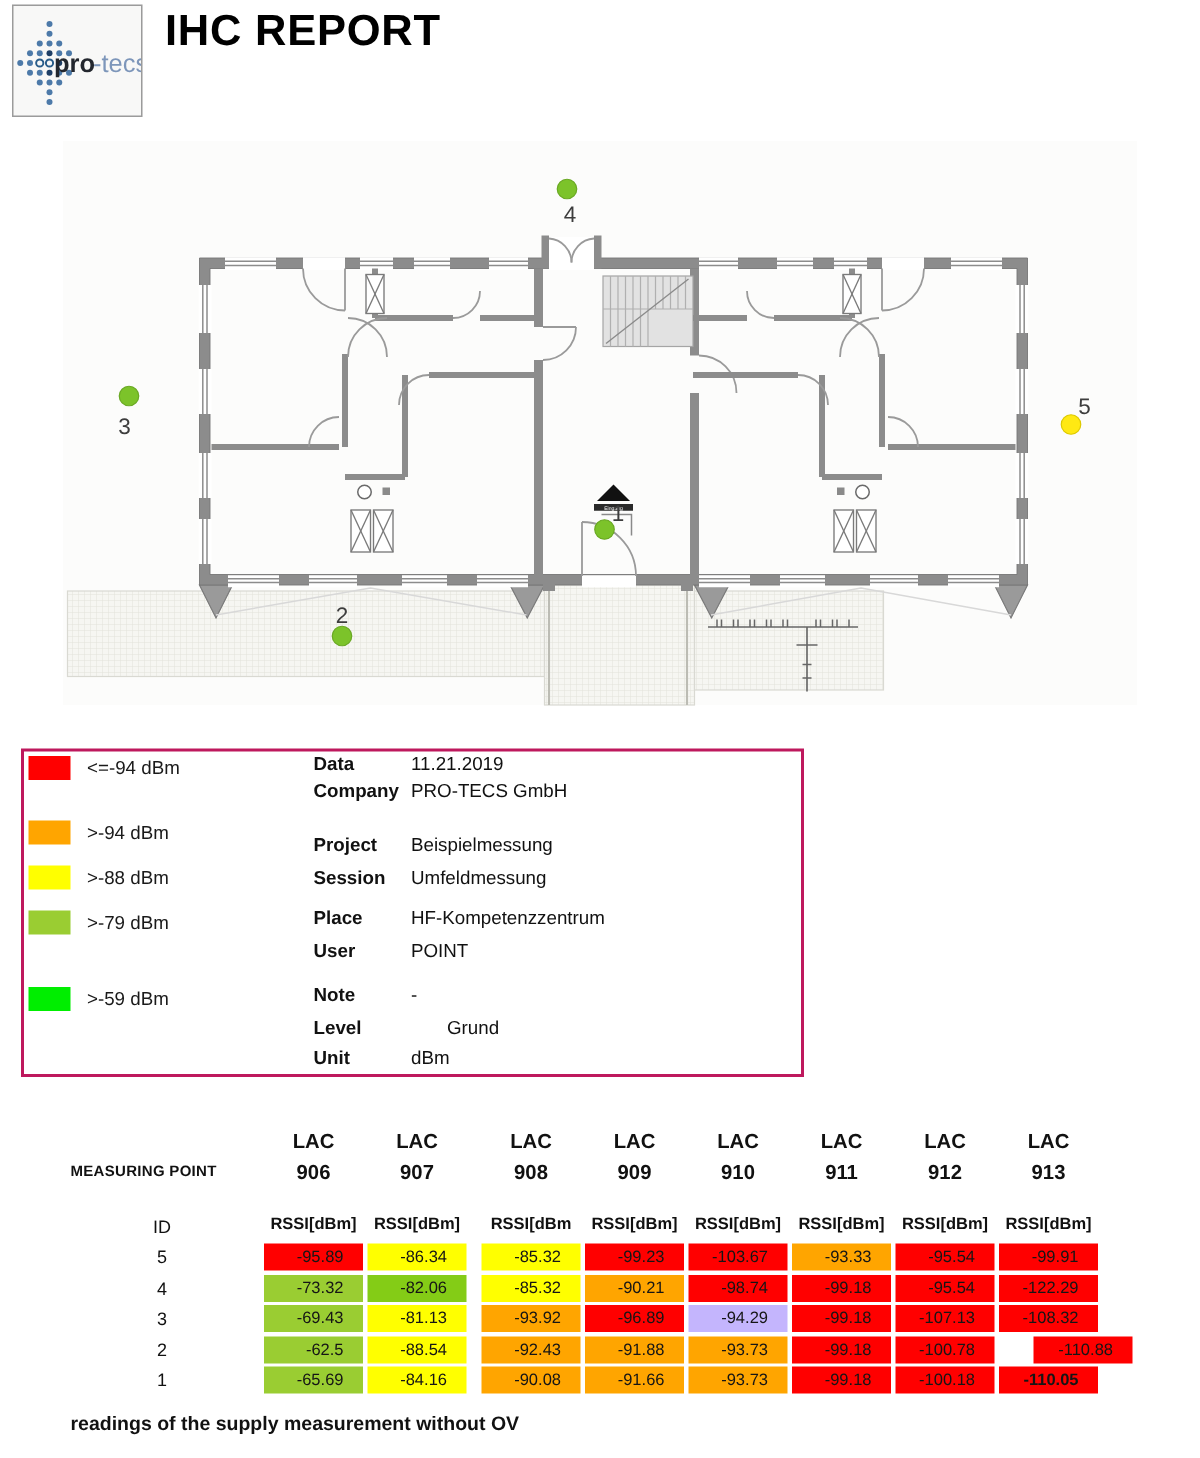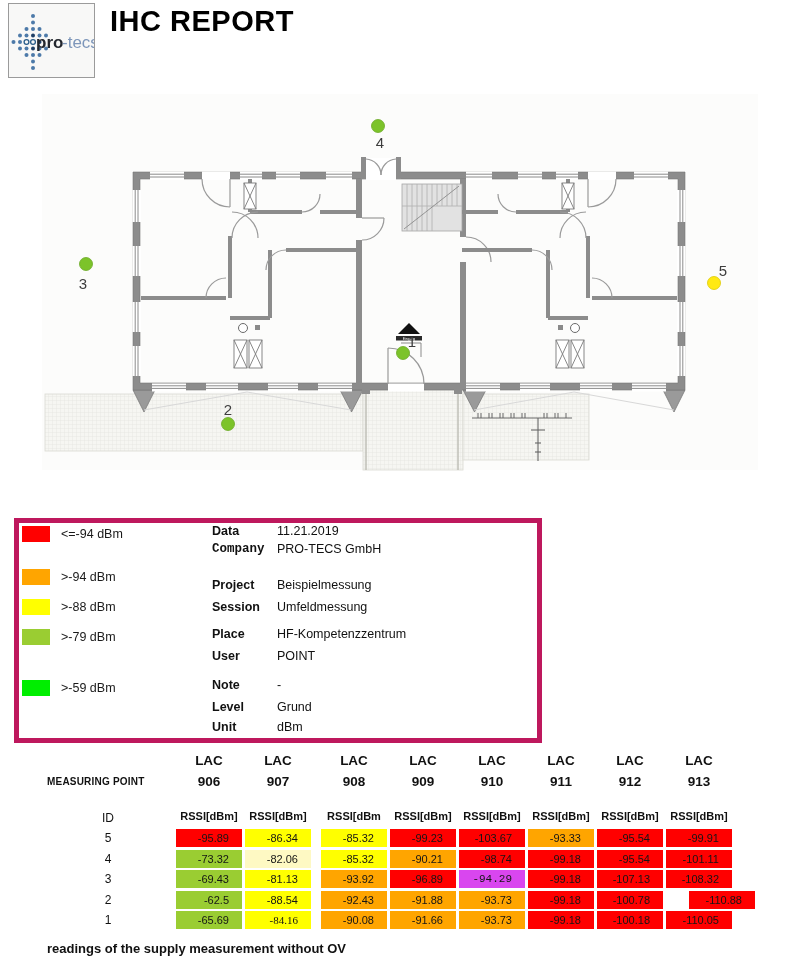--- a/index.html
+++ b/index.html
@@ -5,21 +5,21 @@
   html,body{margin:0;padding:0;}
   body{width:800px;height:972px;position:relative;background:#fff;
        font-family:"Liberation Sans",sans-serif;color:#111;overflow:hidden;}
   .abs{position:absolute;}
 
   
   #logo-box{left:8px;top:3px;width:85px;height:73px;background:#f8f8f7;border:1px solid #9b9b9b;text-align:right;}
   #title{left:110px;top:5px;font-size:29px;font-weight:700;letter-spacing:.5px;color:#000;}
 
   
-  #legend{left:14px;top:518px;width:518px;height:215px;border:5px solid #be185d;}
+  #legend{left:14px;top:499px;width:518px;height:215px;border:2px solid #be185d;}
   .swatch{position:absolute;left:3px;width:28px;height:16px;}
   .swlabel{position:absolute;left:42px;font-size:12.5px;color:#1a1a1a;line-height:16px;}
   .inflabel{position:absolute;left:193px;font-size:12.5px;font-weight:700;white-space:nowrap;}
   .infvalue{position:absolute;left:258px;font-size:12.5px;white-space:nowrap;}
 
   
   #mp-label{left:47px;top:776px;font-size:10px;font-weight:700;letter-spacing:.2px;}
   #lac-row{left:176px;top:750px;display:flex;}
   .lac-cell{width:66px;margin-right:3px;text-align:center;font-size:13.5px;font-weight:700;line-height:21px;}
   .lac-cell:nth-child(3){margin-left:7px;}
@@ -302,34 +302,34 @@
       <div class="swatch" style="background: rgb(255, 255, 0); top: 76px;"></div>
       <div class="swlabel" style="top: 76px;">&gt;-88 dBm</div>
       <div class="swatch" style="background: rgb(154, 205, 50); top: 106px;"></div>
       <div class="swlabel" style="top: 106px;">&gt;-79 dBm</div>
       <div class="swatch" style="background: rgb(0, 238, 0); top: 157px;"></div>
       <div class="swlabel" style="top: 157px;">&gt;-59 dBm</div>
     </div>
   <div>
       <div class="inflabel" style="top: 1px;">Data</div>
       <div class="infvalue" style="top: 1px;">11.21.2019</div>
-      <div class="inflabel" style="top: 19px; font-family: Liberation Mono, monospace;">Company</div>
+      <div class="inflabel" style="top: 19px;">Company</div>
       <div class="infvalue" style="top: 19px;">PRO-TECS GmbH</div>
       <div class="inflabel" style="top: 55px;">Project</div>
       <div class="infvalue" style="top: 55px;">Beispielmessung</div>
       <div class="inflabel" style="top: 77px;">Session</div>
       <div class="infvalue" style="top: 77px;">Umfeldmessung</div>
       <div class="inflabel" style="top: 104px;">Place</div>
       <div class="infvalue" style="top: 104px;">HF-Kompetenzzentrum</div>
       <div class="inflabel" style="top: 126px;">User</div>
       <div class="infvalue" style="top: 126px;">POINT</div>
       <div class="inflabel" style="top: 155px;">Note</div>
       <div class="infvalue" style="top: 155px;">-</div>
       <div class="inflabel" style="top: 177px;">Level</div>
-      <div class="infvalue" style="top: 177px;">Grund</div>
+      <div class="infvalue" style="top: 177px; margin-left: 24px;">Grund</div>
       <div class="inflabel" style="top: 197px;">Unit</div>
       <div class="infvalue" style="top: 197px;">dBm</div>
     </div>
 </div>
 
 <div id="mp-label" class="abs">MEASURING POINT</div>
 <div id="lac-row" class="abs">
     <div class="lac-cell">
       <div>LAC</div>
       <div>906</div>
@@ -387,53 +387,53 @@
       <div class="cell" style="background: rgb(255, 255, 0);">-86.34</div>
       <div class="cell" style="background: rgb(255, 255, 0);">-85.32</div>
       <div class="cell" style="background: rgb(255, 0, 0);">-99.23</div>
       <div class="cell" style="background: rgb(255, 0, 0);">-103.67</div>
       <div class="cell" style="background: rgb(255, 165, 0);">-93.33</div>
       <div class="cell" style="background: rgb(255, 0, 0);">-95.54</div>
       <div class="cell" style="background: rgb(255, 0, 0);">-99.91</div>
     </div>
     <div class="trow">
       <div class="cell" style="background: rgb(154, 205, 50);">-73.32</div>
-      <div class="cell" style="background: #fef9c3;">-82.06</div>
+      <div class="cell" style="background: #84cc16;">-82.06</div>
       <div class="cell" style="background: rgb(255, 255, 0);">-85.32</div>
       <div class="cell" style="background: rgb(255, 165, 0);">-90.21</div>
       <div class="cell" style="background: rgb(255, 0, 0);">-98.74</div>
       <div class="cell" style="background: rgb(255, 0, 0);">-99.18</div>
       <div class="cell" style="background: rgb(255, 0, 0);">-95.54</div>
-      <div class="cell" style="background: rgb(255, 0, 0);">-101.11</div>
+      <div class="cell" style="background: rgb(255, 0, 0);">-122.29</div>
     </div>
     <div class="trow">
       <div class="cell" style="background: rgb(154, 205, 50);">-69.43</div>
       <div class="cell" style="background: rgb(255, 255, 0);">-81.13</div>
       <div class="cell" style="background: rgb(255, 165, 0);">-93.92</div>
       <div class="cell" style="background: rgb(255, 0, 0);">-96.89</div>
-      <div class="cell" style="background: #d946ef; font-family: Liberation Mono, monospace;">-94.29</div>
+      <div class="cell" style="background: #c4b5fd;">-94.29</div>
       <div class="cell" style="background: rgb(255, 0, 0);">-99.18</div>
       <div class="cell" style="background: rgb(255, 0, 0);">-107.13</div>
       <div class="cell" style="background: rgb(255, 0, 0);">-108.32</div>
     </div>
     <div class="trow">
       <div class="cell" style="background: rgb(154, 205, 50);">-62.5</div>
       <div class="cell" style="background: rgb(255, 255, 0);">-88.54</div>
       <div class="cell" style="background: rgb(255, 165, 0);">-92.43</div>
       <div class="cell" style="background: rgb(255, 165, 0);">-91.88</div>
       <div class="cell" style="background: rgb(255, 165, 0);">-93.73</div>
       <div class="cell" style="background: rgb(255, 0, 0);">-99.18</div>
       <div class="cell" style="background: rgb(255, 0, 0);">-100.78</div>
       <div class="cell" style="background: rgb(255, 0, 0); margin-left: 23px;">-110.88</div>
     </div>
     <div class="trow">
       <div class="cell" style="background: rgb(154, 205, 50);">-65.69</div>
-      <div class="cell" style="background: rgb(255, 255, 0); font-family: Liberation Serif, serif;">-84.16</div>
+      <div class="cell" style="background: rgb(255, 255, 0);">-84.16</div>
       <div class="cell" style="background: rgb(255, 165, 0);">-90.08</div>
       <div class="cell" style="background: rgb(255, 165, 0);">-91.66</div>
       <div class="cell" style="background: rgb(255, 165, 0);">-93.73</div>
       <div class="cell" style="background: rgb(255, 0, 0);">-99.18</div>
       <div class="cell" style="background: rgb(255, 0, 0);">-100.18</div>
-      <div class="cell" style="background: rgb(255, 0, 0);">-110.05</div>
+      <div class="cell" style="background: rgb(255, 0, 0); font-weight: bold;">-110.05</div>
     </div>
   </div>
 
 <div id="footer-note" class="abs">readings of the supply measurement without OV</div>
 
 </body></html>

